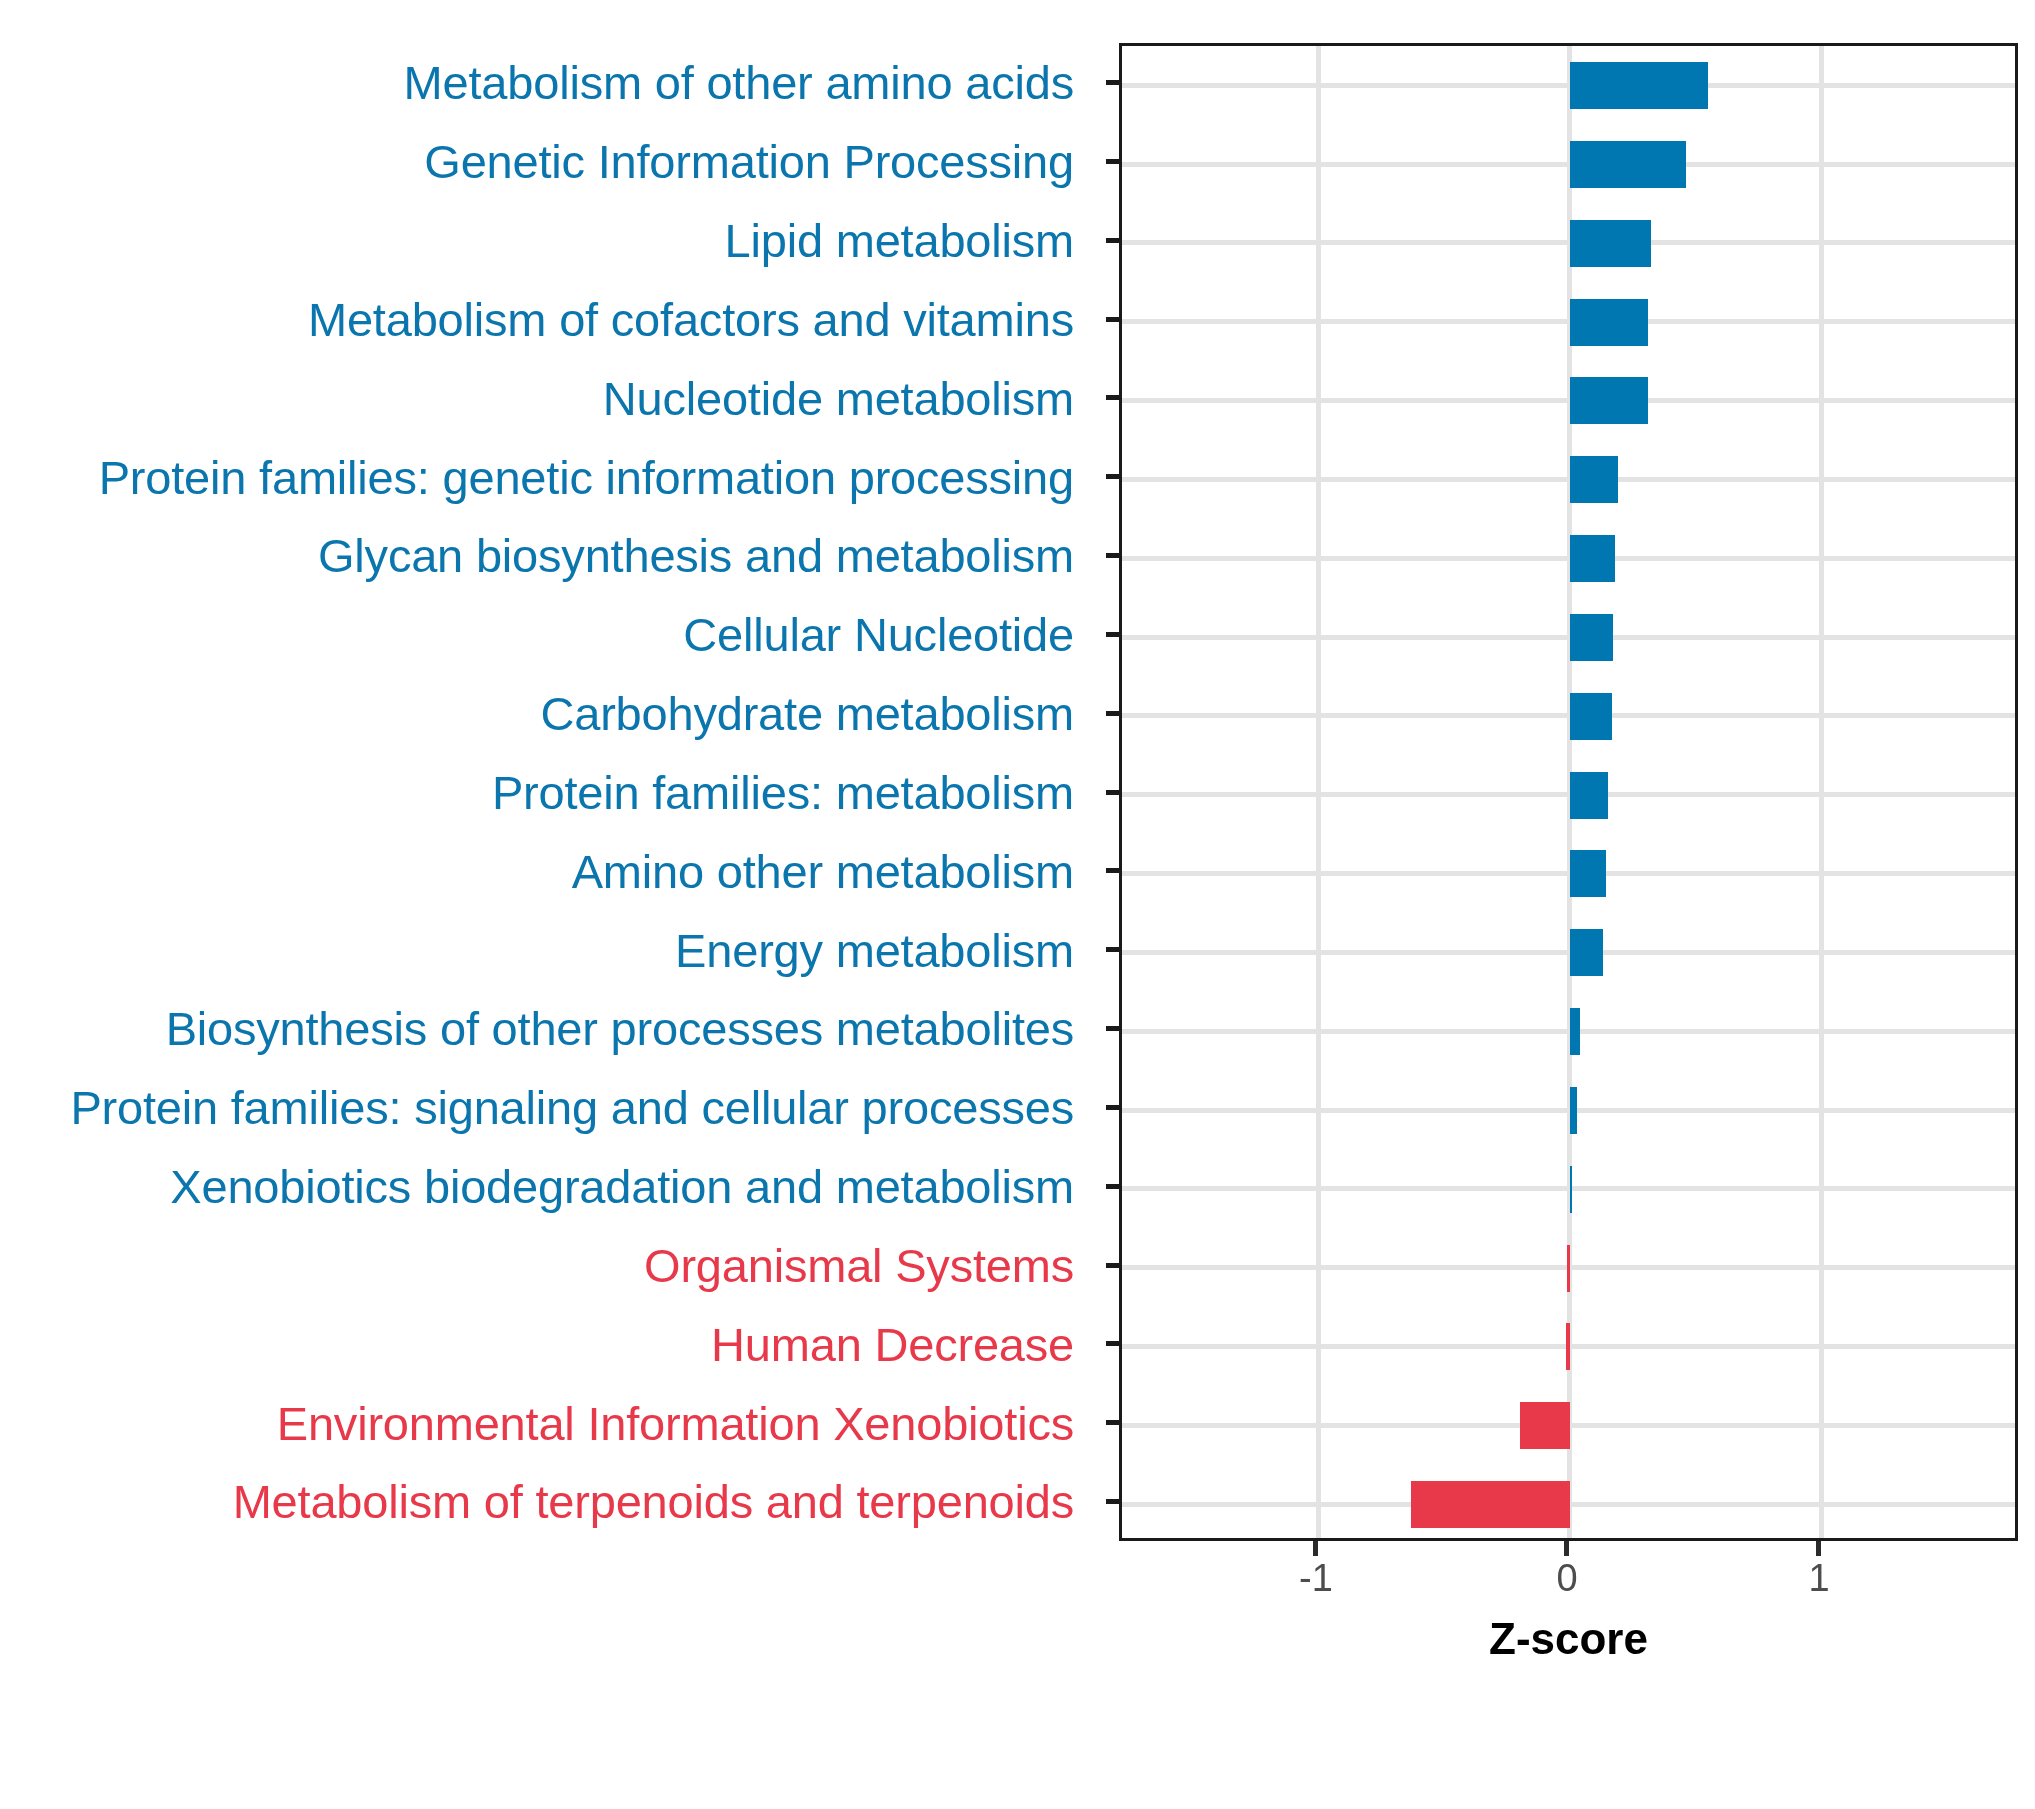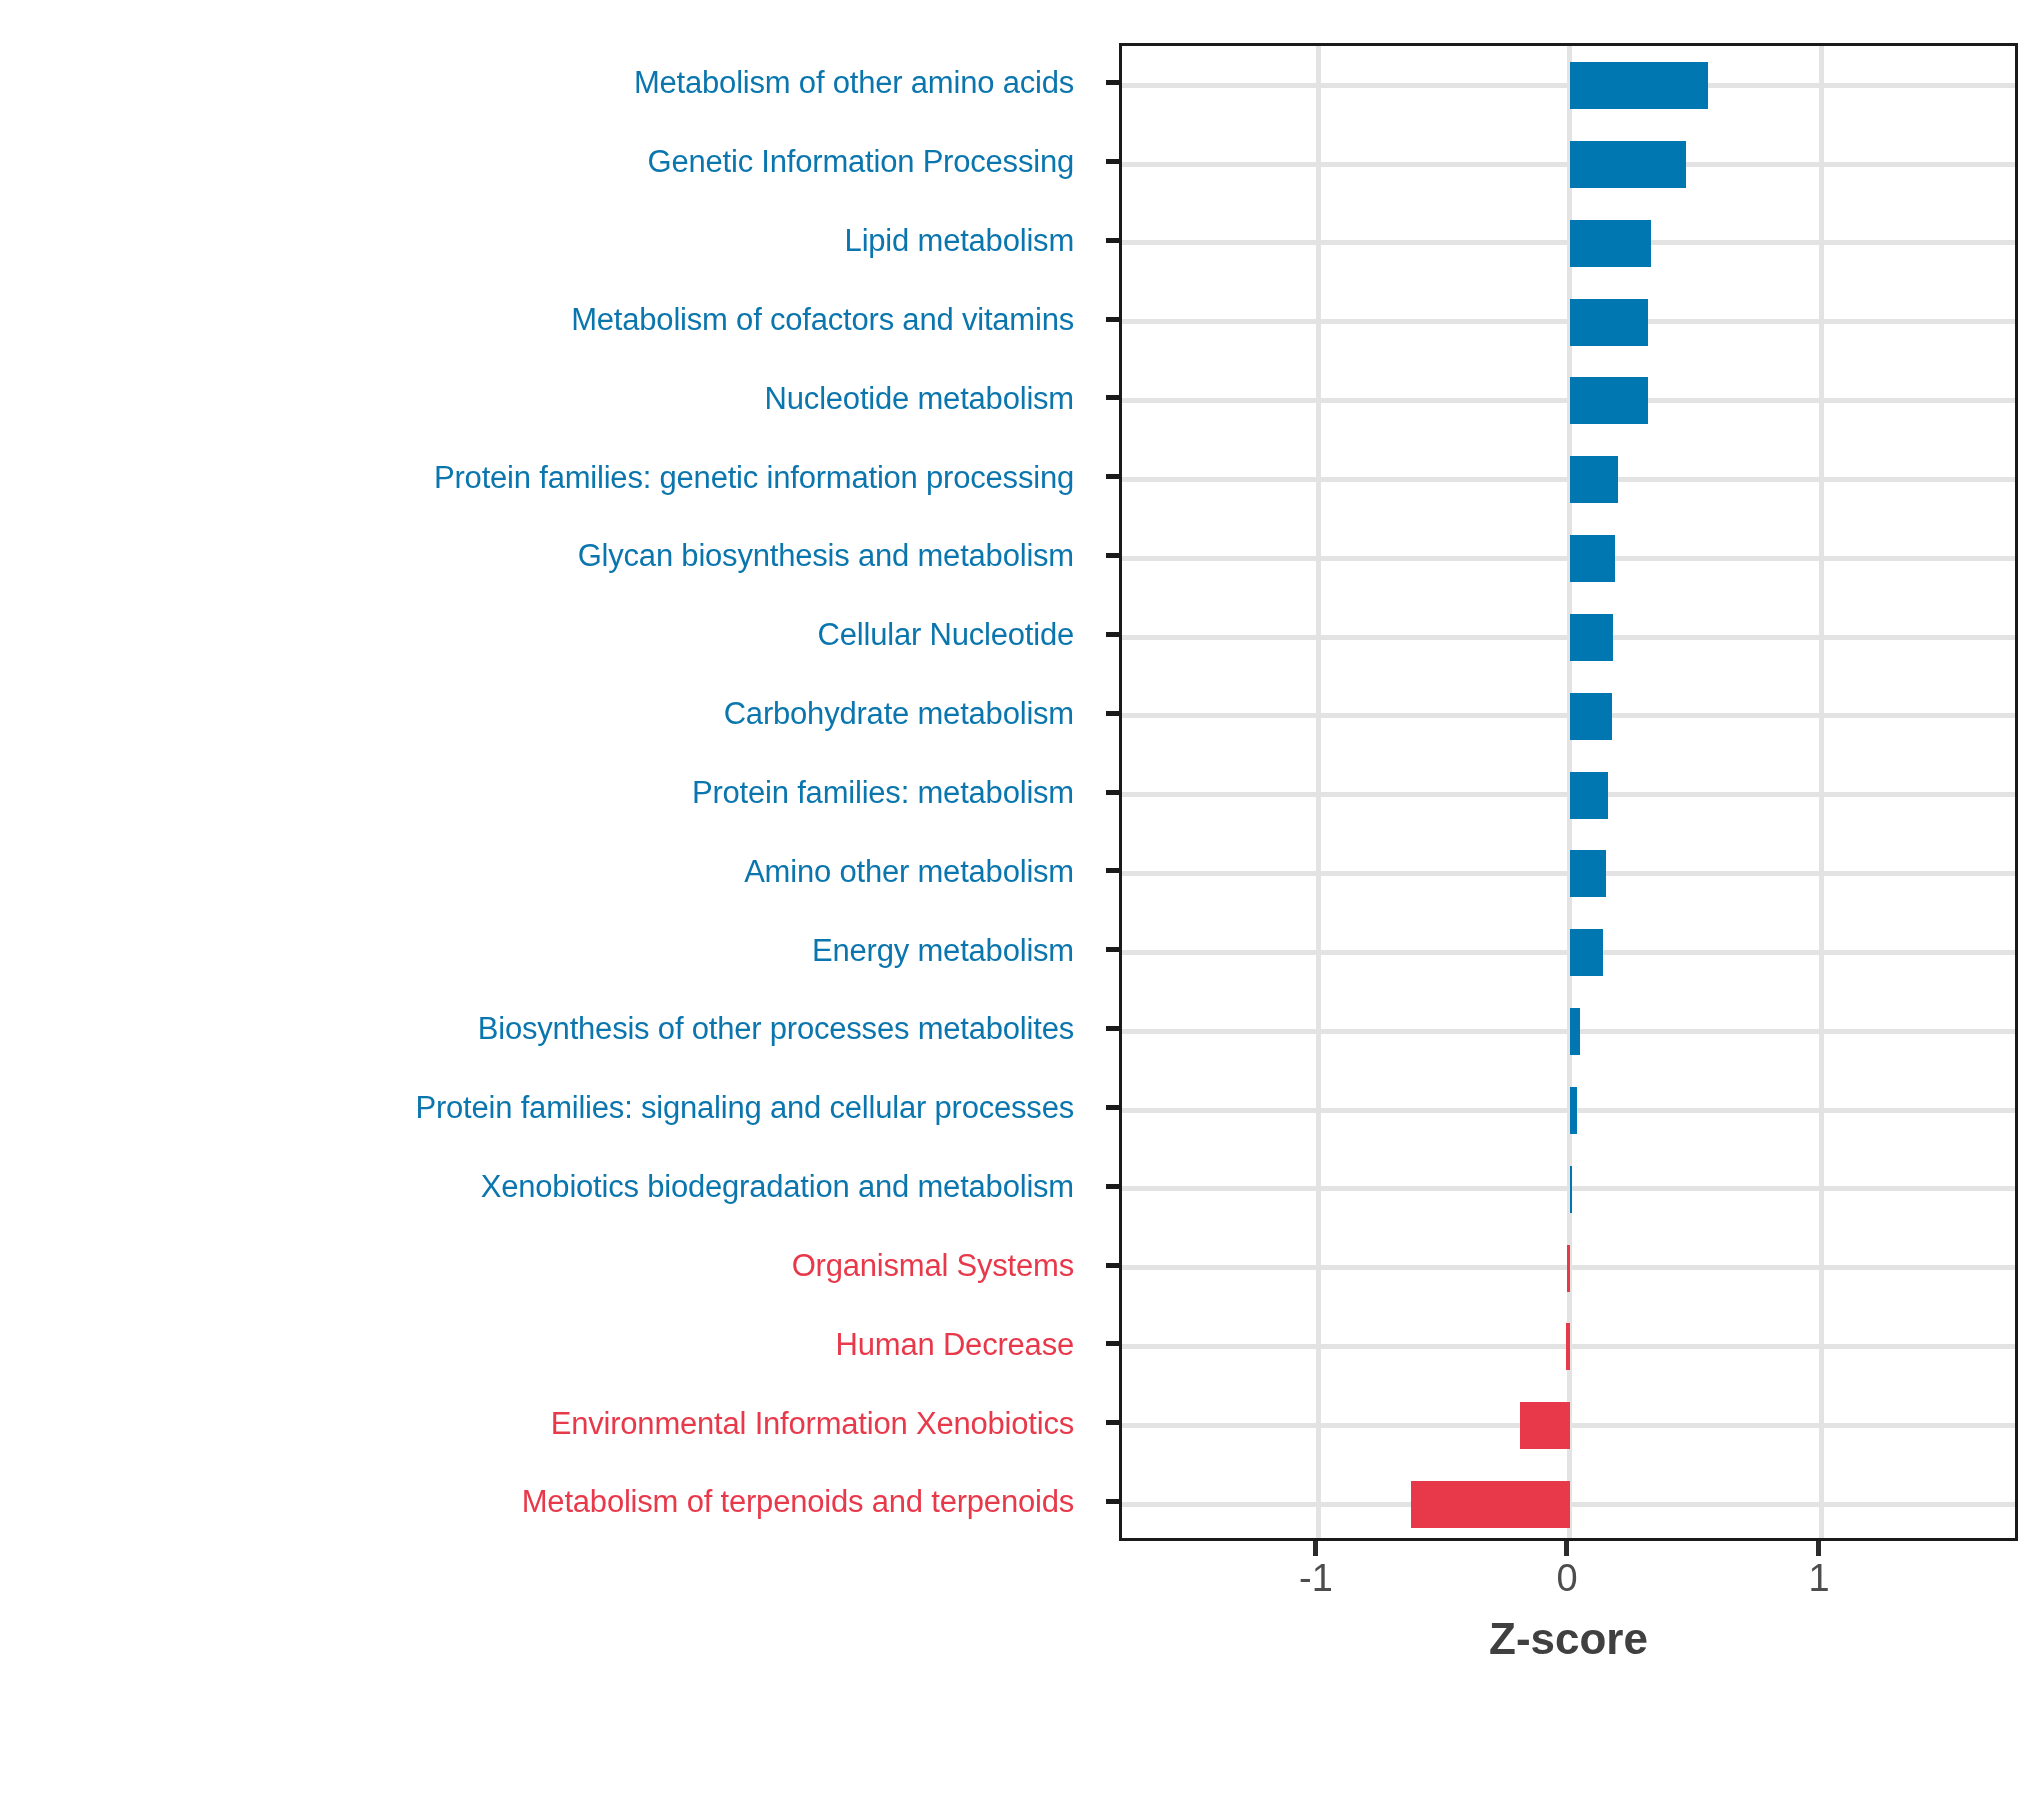--- a/index.html
+++ b/index.html
@@ -32,21 +32,21 @@
   .ylabel-row {
     position: absolute;
     right: 0;
     height: 0;
     display: flex;
     align-items: center;
     justify-content: flex-end;
     white-space: nowrap;
   }
   .ylabel-text {
-    font-size: 31px;
+    font-size: 47px;
     line-height: 1;
     letter-spacing: -0.2px;
   }
   .ylabel-text.up   { color: #0B76AE; }
   .ylabel-text.down { color: #E8394B; }
 
   
   .ytick {
     position: absolute;
     width: 13.6px;
@@ -112,21 +112,21 @@
     line-height: 1;
   }
   .xaxis-title {
     position: absolute;
     top: 1617px;
     left: 1119px;
     width: 899px;
     text-align: center;
     font-size: 44px;
     font-weight: bold;
-    color: #404040;
+    color: #000000;
     line-height: 1;
   }
 
   
   .legend {
     position: absolute;
     top: 1723px;
     left: 0;
     width: 2035px;
     display: flex;

